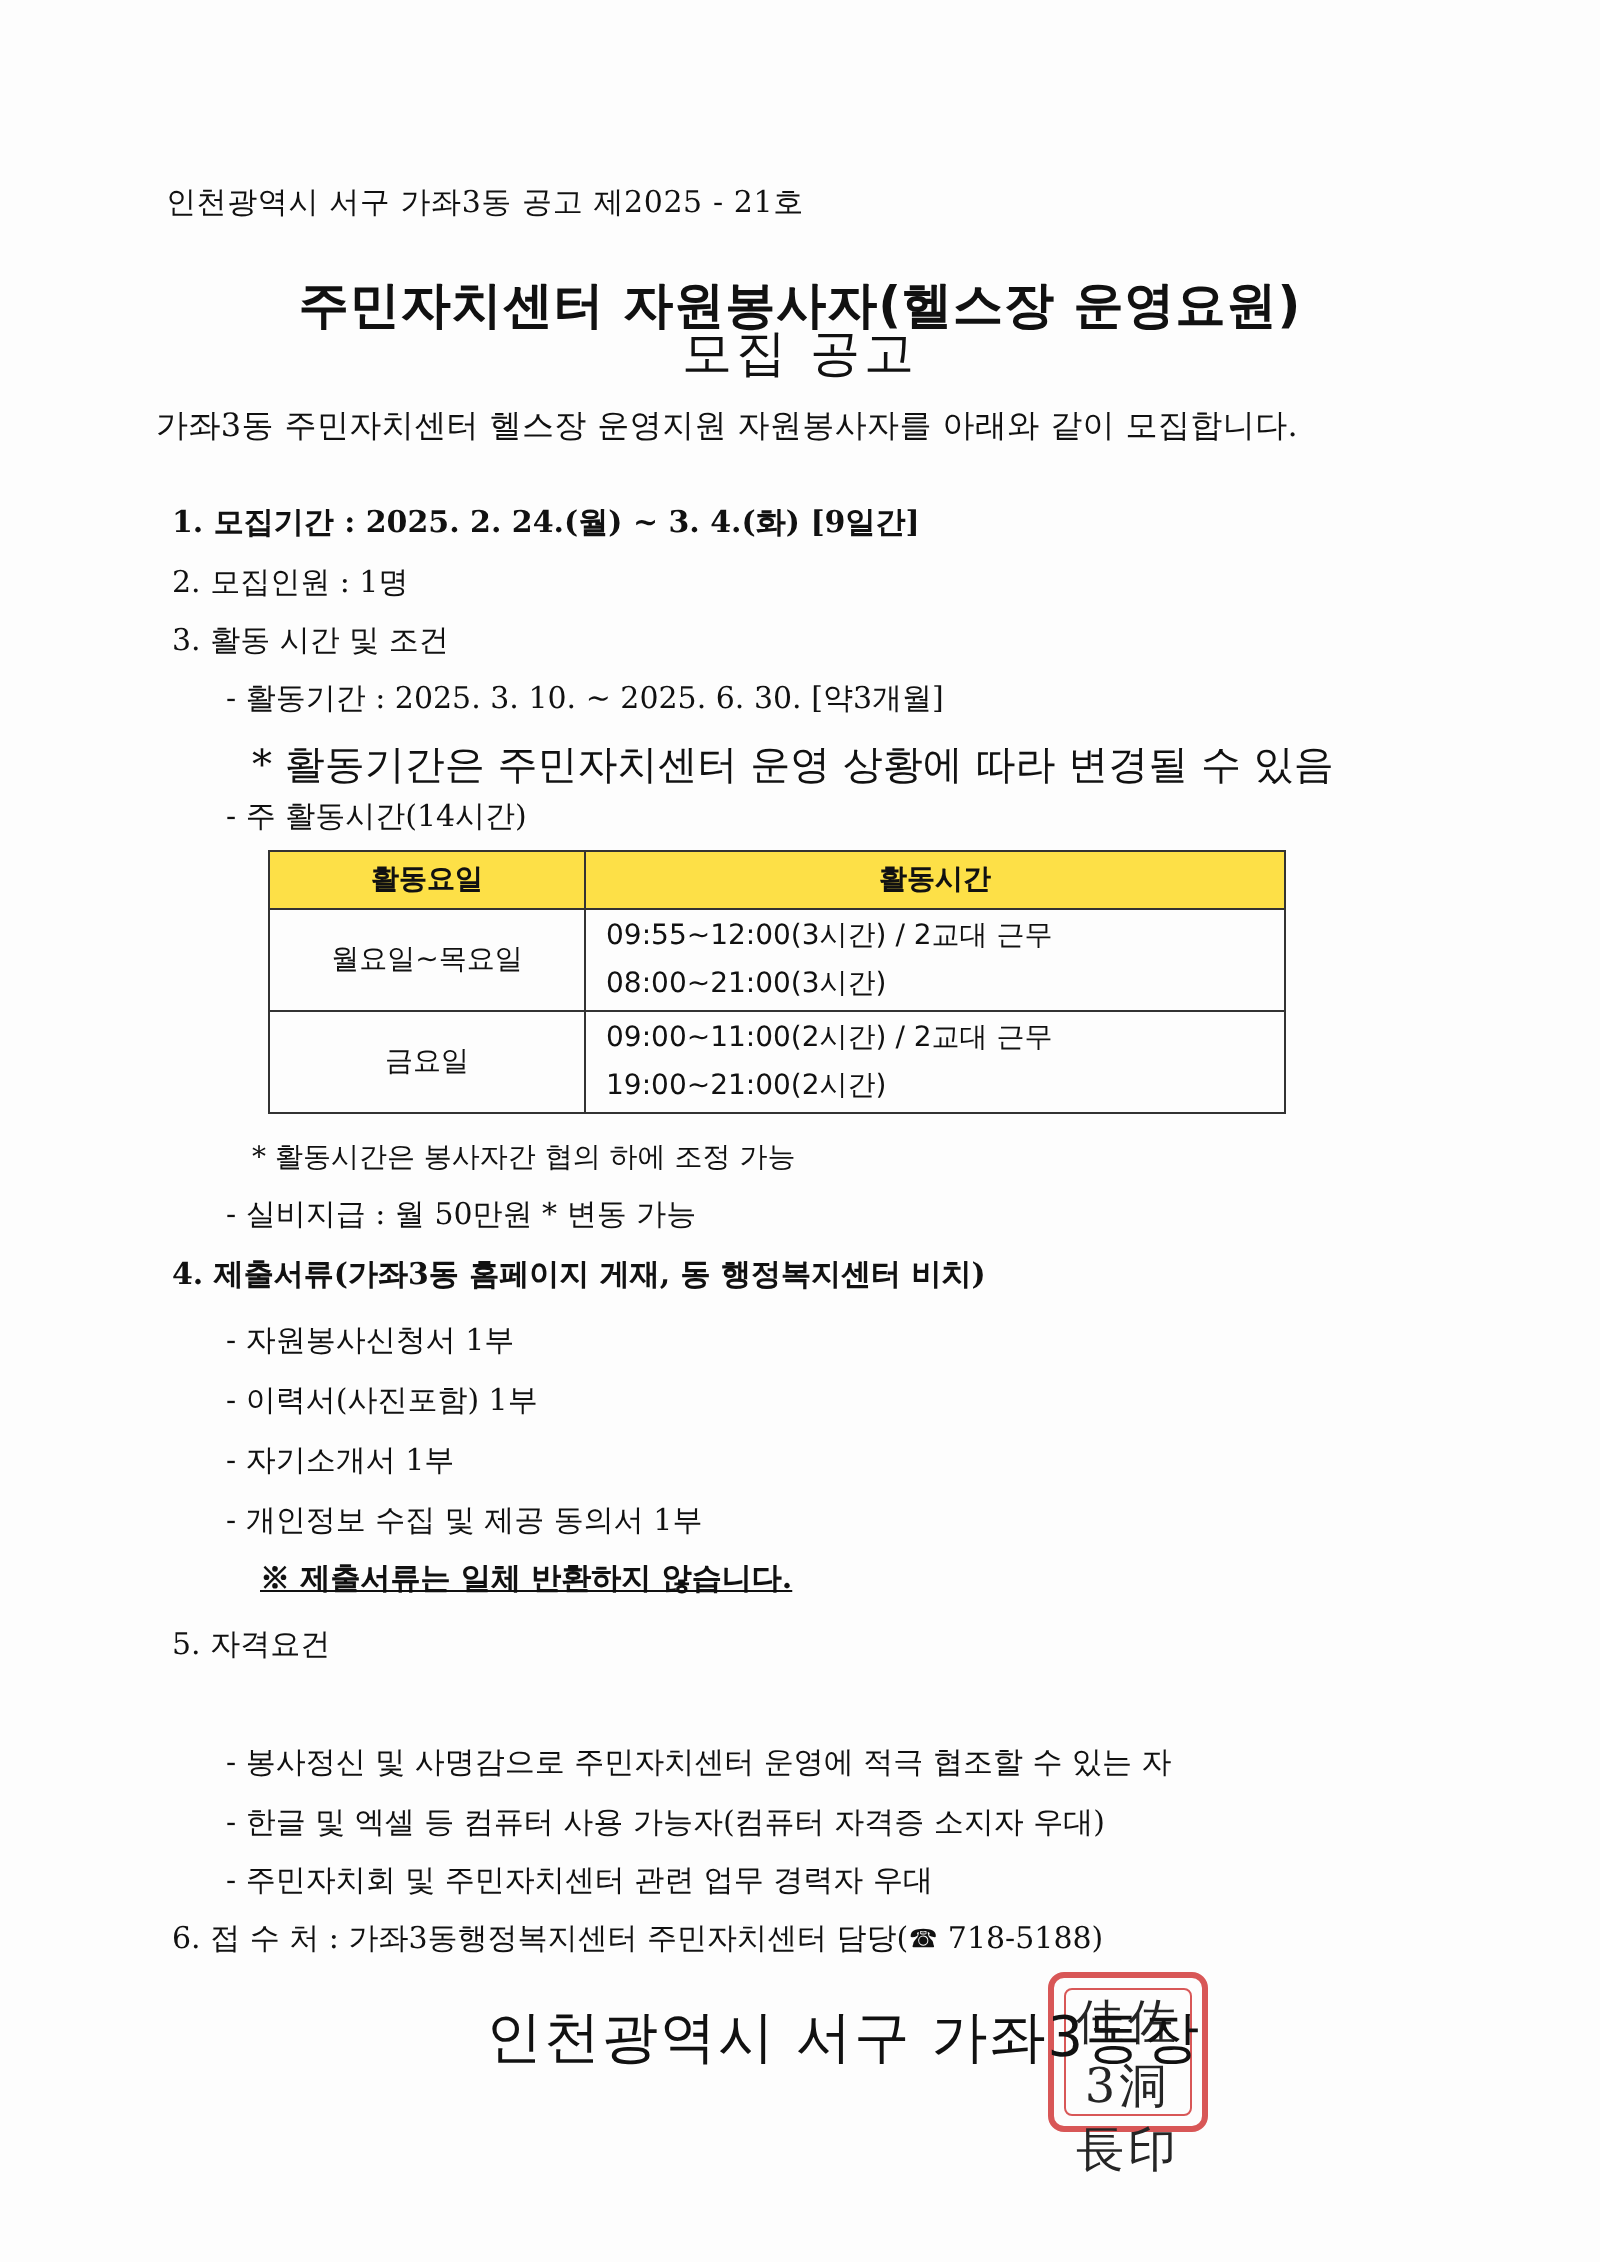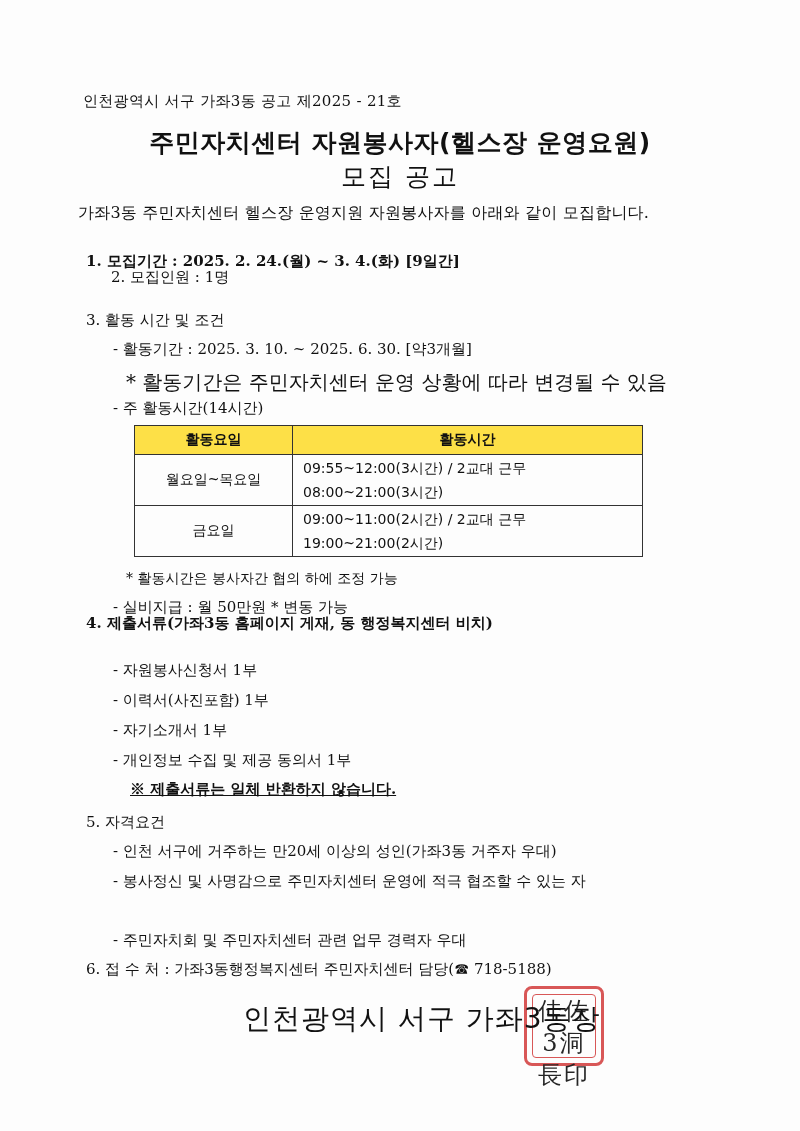--- a/index.html
+++ b/index.html
@@ -2,21 +2,21 @@
 <html><head>
 <meta charset="utf-8">
 <style>
   html, body { margin: 0; padding: 0; background: #ffffff; }
   body { width: 800px; height: 1131px; position: relative; overflow: hidden; color: #111; }
   .page { position: absolute; left: 0; top: 0; width: 800px; height: 1131px; background: #fdfdfd; }
   .serif { font-family: "DejaVu Serif", "Liberation Serif", serif; }
   .sans { font-family: "DejaVu Sans", "Liberation Sans", sans-serif; }
   .abs { position: absolute; white-space: nowrap; }
   .notice-no { left: 83px; top: 92px; font-size: 15px; letter-spacing: 0.3px; }
-  .title1 { left: 0; width: 800px; text-align: center; top: 126px; font-size: 25px; font-weight: bold; letter-spacing: 0.5px; }
+  .title1 { left: 0; width: 800px; text-align: center; top: 136px; font-size: 25px; font-weight: bold; letter-spacing: 0.5px; }
   .title2 { left: 0; width: 800px; text-align: center; top: 160px; font-size: 25px; font-weight: normal; letter-spacing: 2px; }
   .intro { left: 78px; top: 203px; font-size: 16px; letter-spacing: 0.2px; }
   .line { font-size: 15px; }
   .bold { font-weight: bold; }
   table.sched { position: absolute; left: 134px; top: 425px; width: 509px; border-collapse: collapse; font-family: "DejaVu Sans", "Liberation Sans", sans-serif; font-size: 14px; }
   table.sched th, table.sched td { border: 1px solid #333; }
   table.sched th { background: #fde047; height: 26px; font-weight: bold; font-size: 14px; }
   table.sched td.day { width: 155px; text-align: center; height: 48px; }
   table.sched td.time { padding-left: 10px; line-height: 24px; }
   .sign { left: 243px; top: 1000px; font-size: 28px; letter-spacing: 1px; }
@@ -28,21 +28,21 @@
 
 <div class="page">
 
   <div class="abs serif notice-no">인천광역시 서구 가좌3동 공고 제2025 - 21호</div>
   <div class="abs sans title1">주민자치센터 자원봉사자(헬스장 운영요원)</div>
   <div class="abs sans title2">모집 공고</div>
   <div class="abs serif intro">가좌3동 주민자치센터 헬스장 운영지원 자원봉사자를 아래와 같이 모집합니다.</div>
 
   <div class="abs serif line" style="left:86px; top:252px;font-weight:bold;">1. 모집기간 : 2025. 2. 24.(월) ~ 3. 4.(화) [9일간]</div>
 
-  <div class="abs serif line" style="left:86px; top:268px;margin-left:25px;">2. 모집인원 : 1명</div>
+  <div class="abs serif line" style="left:86px; top:282px;">2. 모집인원 : 1명</div>
 
   <div class="abs serif line" style="left:86px; top:311px;">3. 활동 시간 및 조건</div>
   <div class="abs serif line" style="left:113px; top:340px;">- 활동기간 :  2025. 3. 10. ~ 2025. 6. 30. [약3개월]</div>
   <div class="abs serif line" style="left:126px; top:369px; font-size:20px;">* 활동기간은 주민자치센터 운영 상황에 따라 변경될 수 있음</div>
   <div class="abs serif line" style="left:113px; top:399px;">- 주 활동시간(14시간)</div>
 
   <table class="sched">
     <thead>
       <tr>
         <th>활동요일</th>
@@ -63,30 +63,30 @@
           <div>09:00~11:00(2시간) / 2교대 근무</div>
           <div>19:00~21:00(2시간)</div>
         </td>
       </tr>
     </tbody>
   </table>
 
   <div class="abs serif line" style="left:126px; top:570px; font-size:14px;">* 활동시간은 봉사자간 협의 하에 조정 가능</div>
   <div class="abs serif line" style="left:113px; top:598px;">- 실비지급 : 월 50만원  * 변동 가능</div>
 
-  <div class="abs serif line bold" style="left:86px; top:614px;">4. 제출서류(가좌3동 홈페이지 게재, 동 행정복지센터 비치)</div>
+  <div class="abs serif line bold" style="left:86px; top:628px;">4. 제출서류(가좌3동 홈페이지 게재, 동 행정복지센터 비치)</div>
   <div class="abs serif line" style="left:113px; top:661px;">- 자원봉사신청서 1부</div>
   <div class="abs serif line" style="left:113px; top:691px;">- 이력서(사진포함) 1부</div>
   <div class="abs serif line" style="left:113px; top:721px;">- 자기소개서 1부</div>
   <div class="abs serif line" style="left:113px; top:751px;">- 개인정보 수집 및 제공 동의서 1부</div>
   <div class="abs serif line bold" style="left:130px; top:780px;text-decoration:underline;">※ 제출서류는 일체 반환하지 않습니다.</div>
 
   <div class="abs serif line" style="left:86px; top:813px;">5. 자격요건</div>
-  <div class="abs serif line" style="left:113px; top:842px;">- 인천 서구에 거주하는 만20세 이상의 성인(가좌3동 거주자 우대)</div>
   <div class="abs serif line" style="left:113px; top:872px;">- 봉사정신 및 사명감으로 주민자치센터 운영에 적극 협조할 수 있는 자</div>
+  <div class="abs serif line" style="left:113px; top:902px;">- 한글 및 엑셀 등 컴퓨터 사용 가능자(컴퓨터 자격증 소지자 우대)</div>
   <div class="abs serif line" style="left:113px; top:931px;">- 주민자치회 및 주민자치센터 관련 업무 경력자 우대</div>
 
   <div class="abs serif line" style="left:86px; top:960px;">
     <span>6. 접 수 처 : 가좌3동행정복지센터 주민자치센터 담당(</span><span>☎</span><span> 718-5188)</span>
   </div>
 
   <div class="stamp">
     <div class="stamp-inner">佳佐3洞長印</div>
   </div>
   <div class="abs sans sign">인천광역시 서구 가좌3동장</div>

